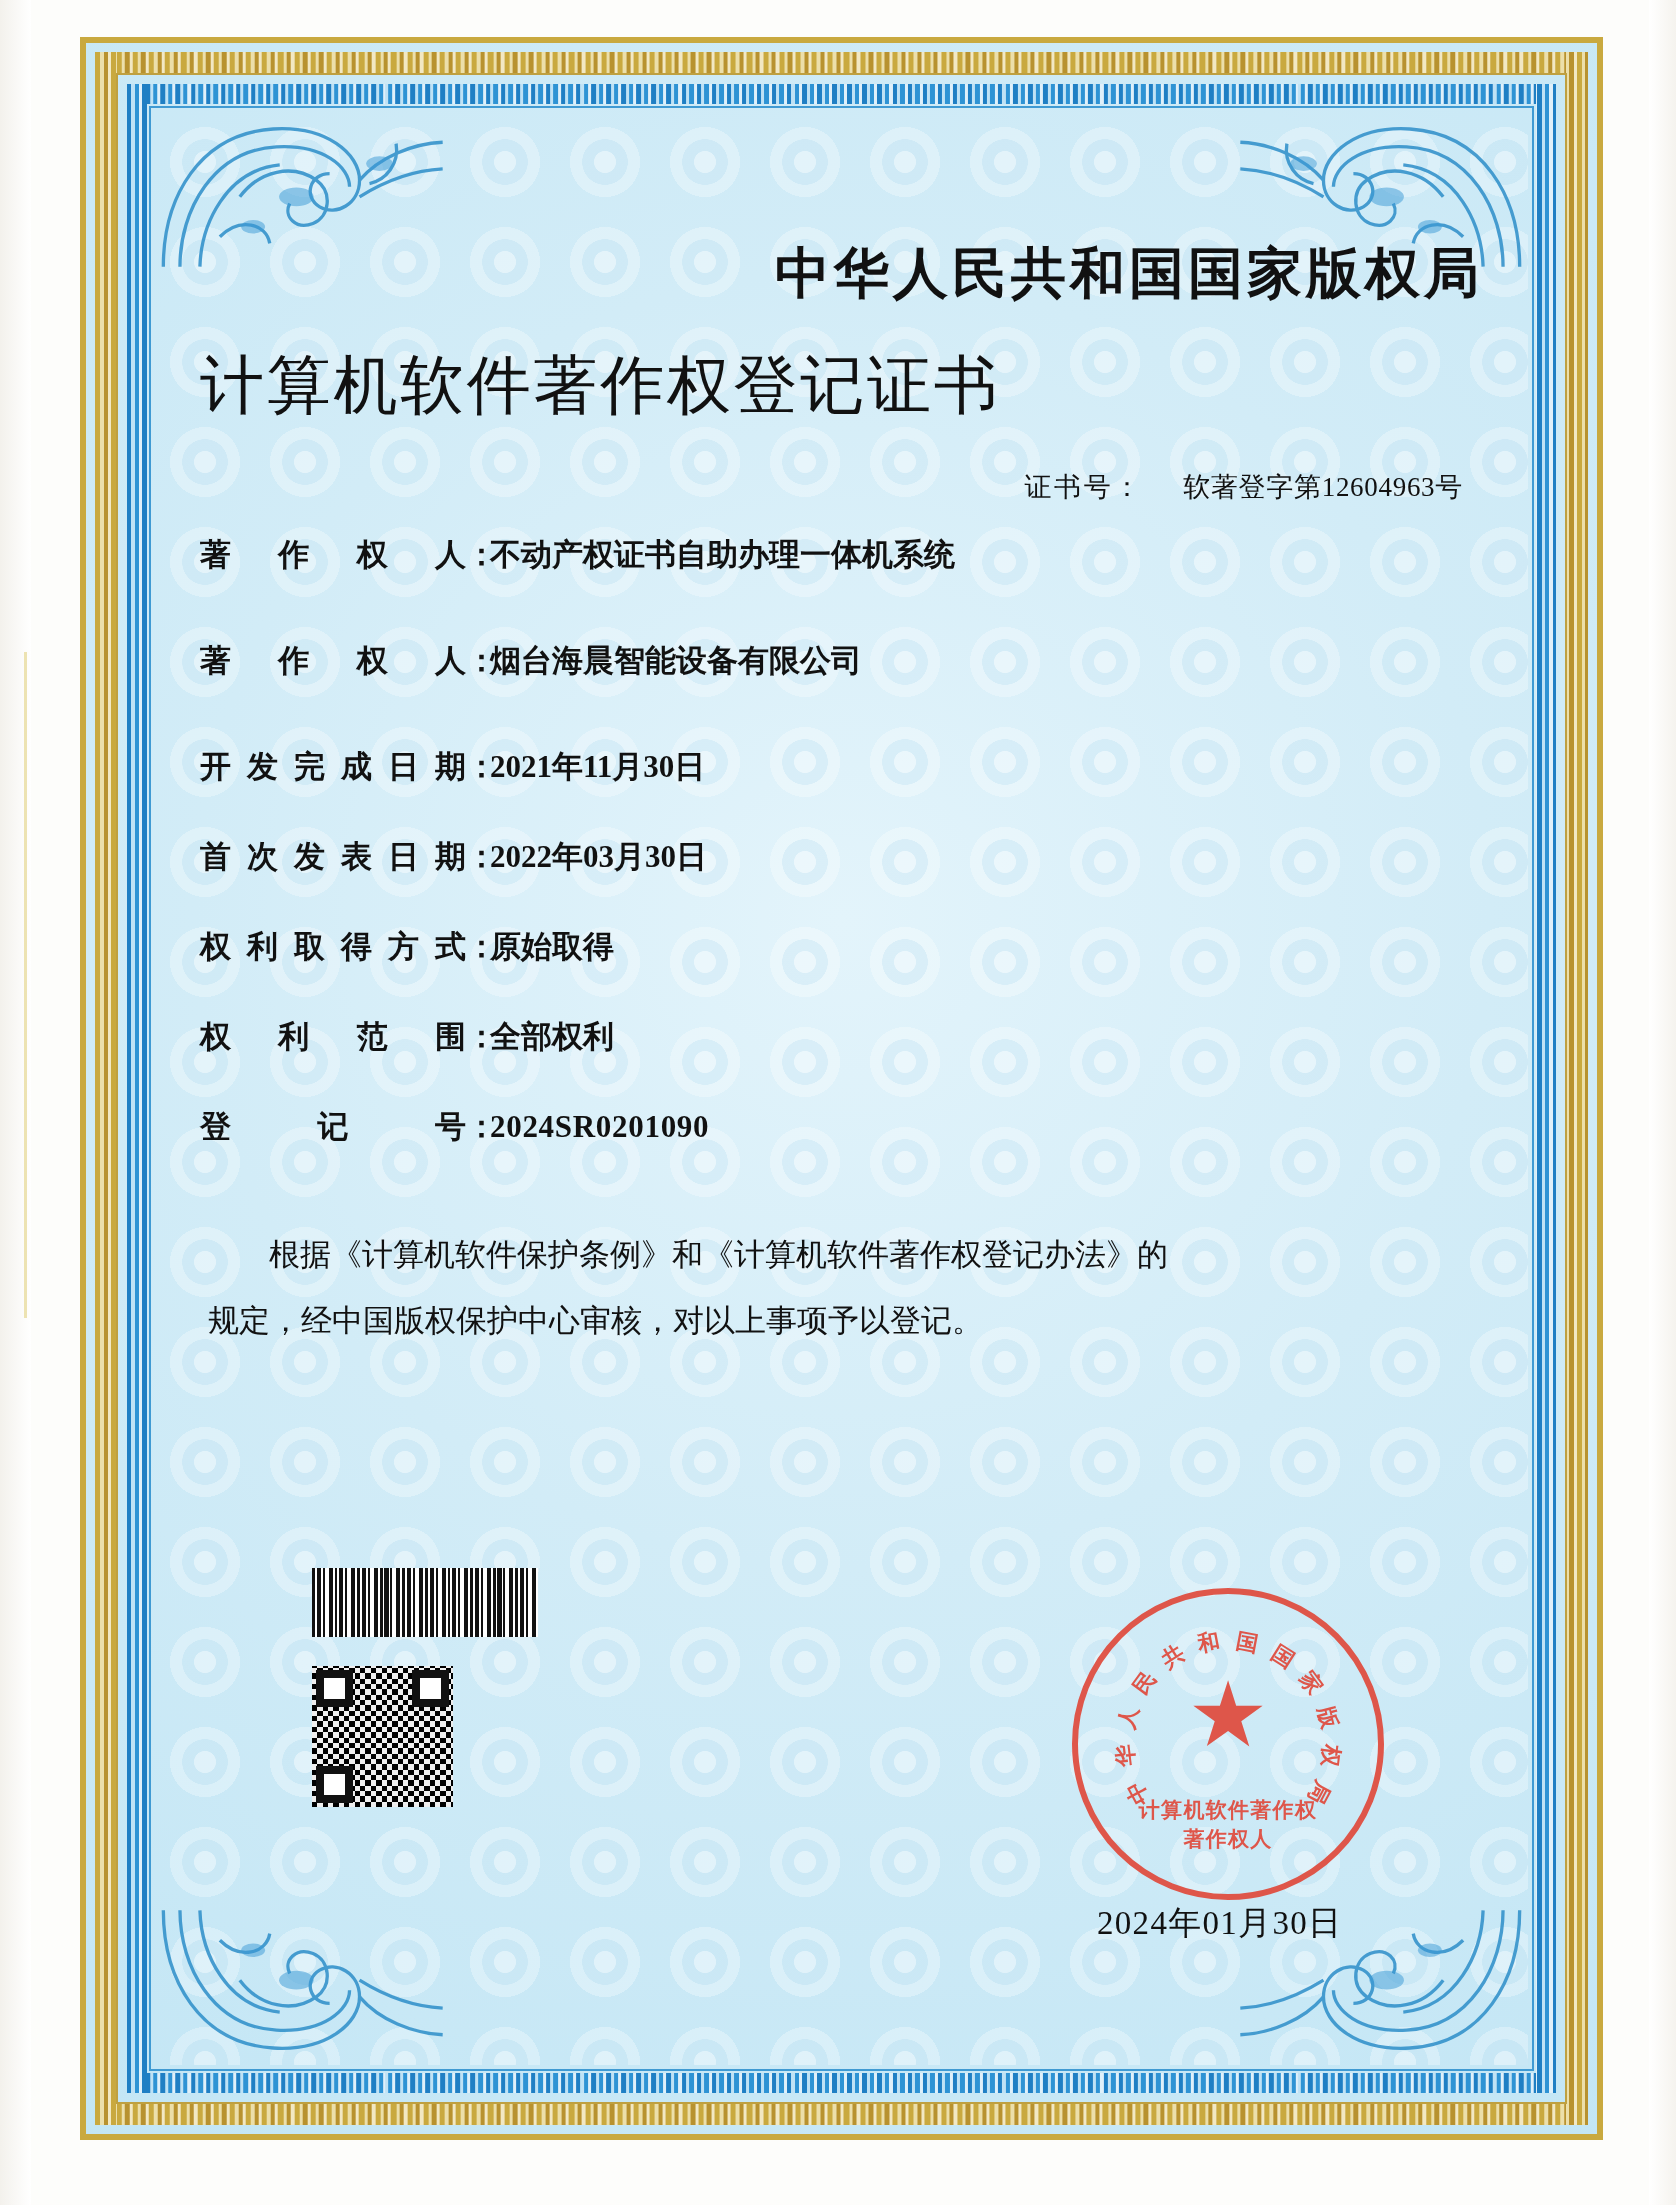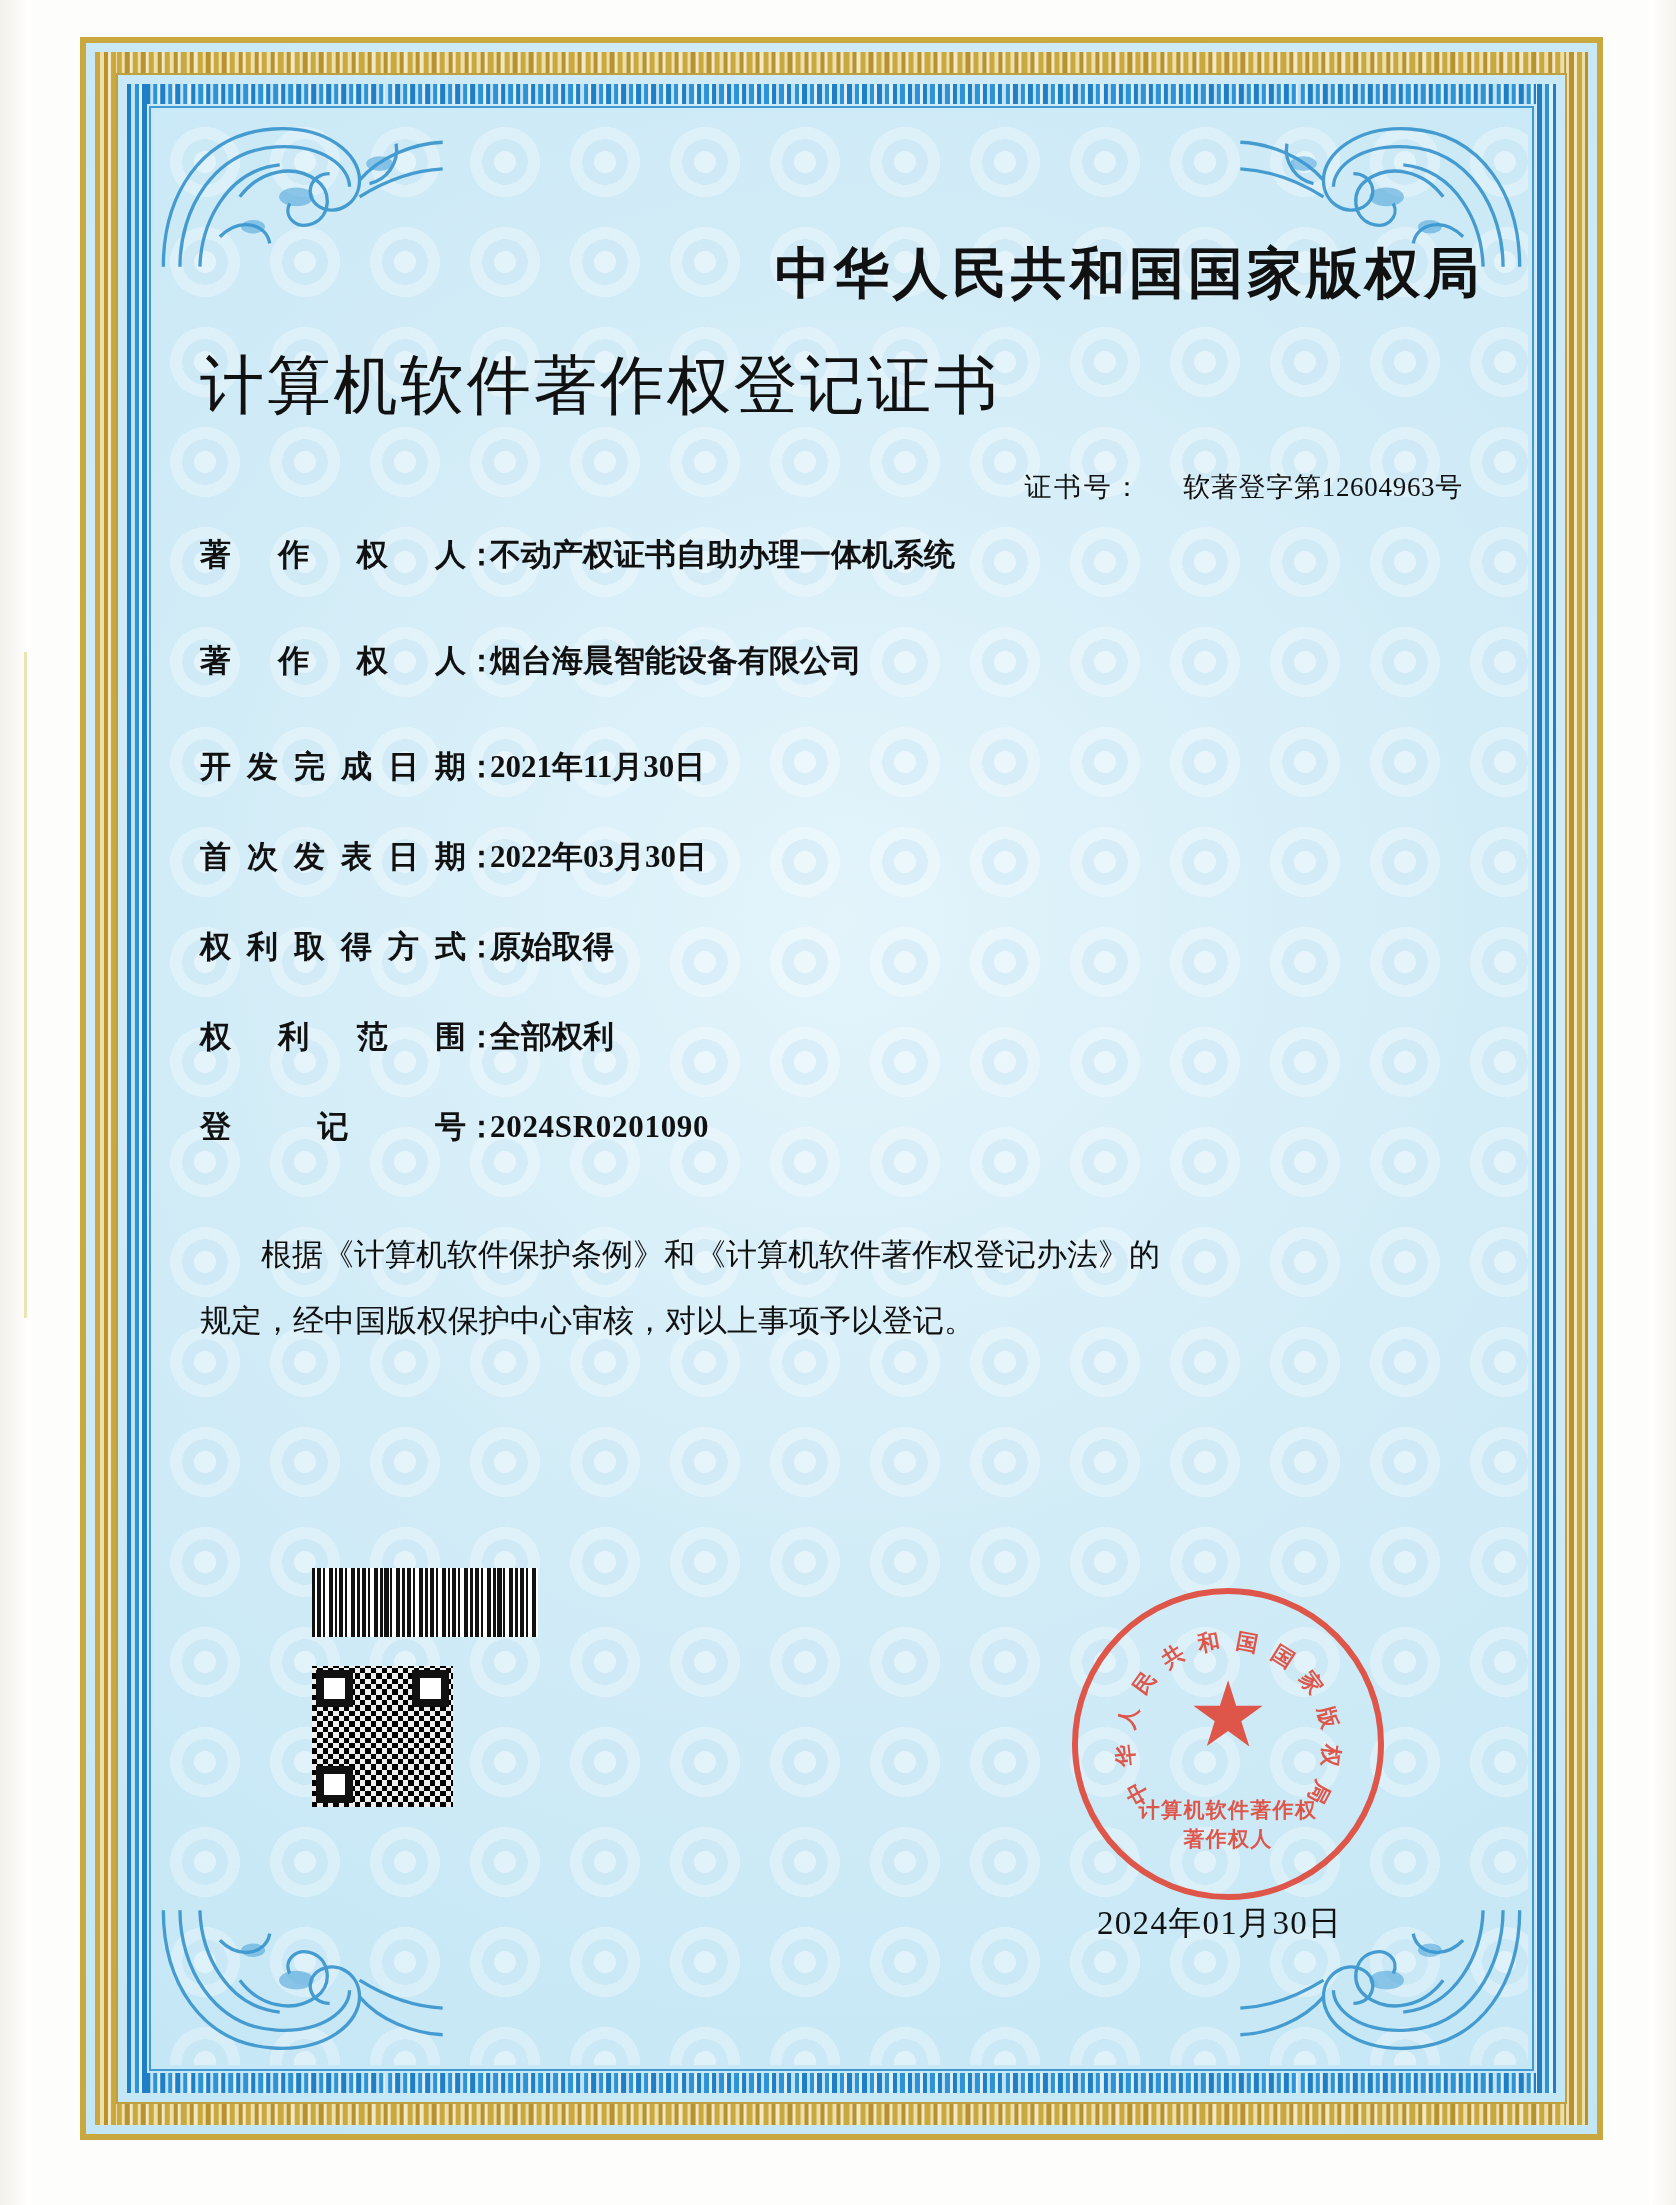--- a/index.html
+++ b/index.html
@@ -199,21 +199,21 @@
   .field.gap-big { margin-top: 64px; }
   .field.tight { margin-top: 48px; }
 
   .statement {
     margin-top: 80px;
     font-size: 31px;
     line-height: 1.75;
     color: #111;
     text-align: justify;
   }
-  .statement p { margin: 0 0 12px 0; }
+  .statement p { margin: 0 0 12px 8px; }
   .statement .indent { text-indent: 61px; }
 
   
   .codes {
     position: absolute;
     left: 232px;
     top: 1531px;
   }
   .barcode {
     width: 226px;

